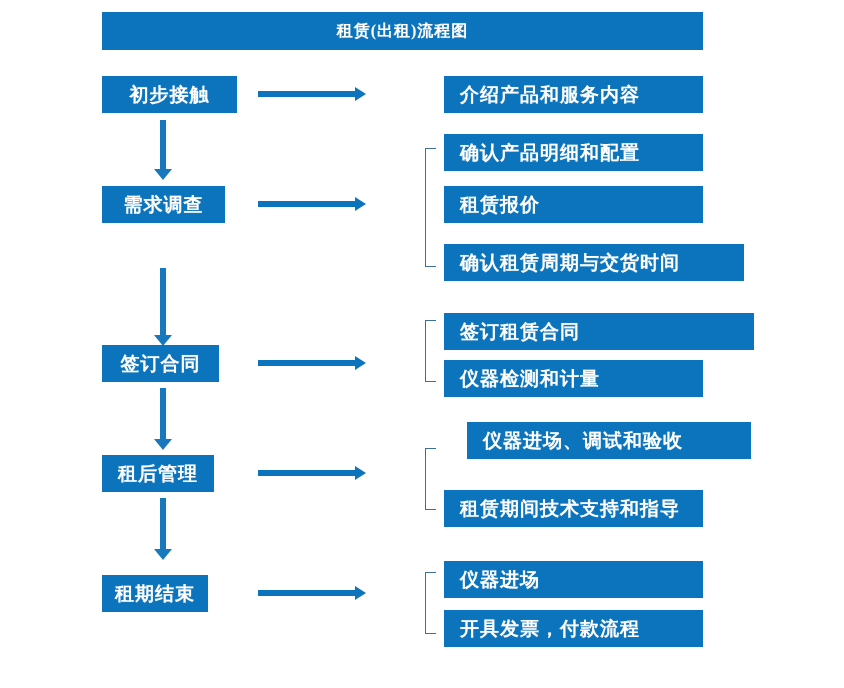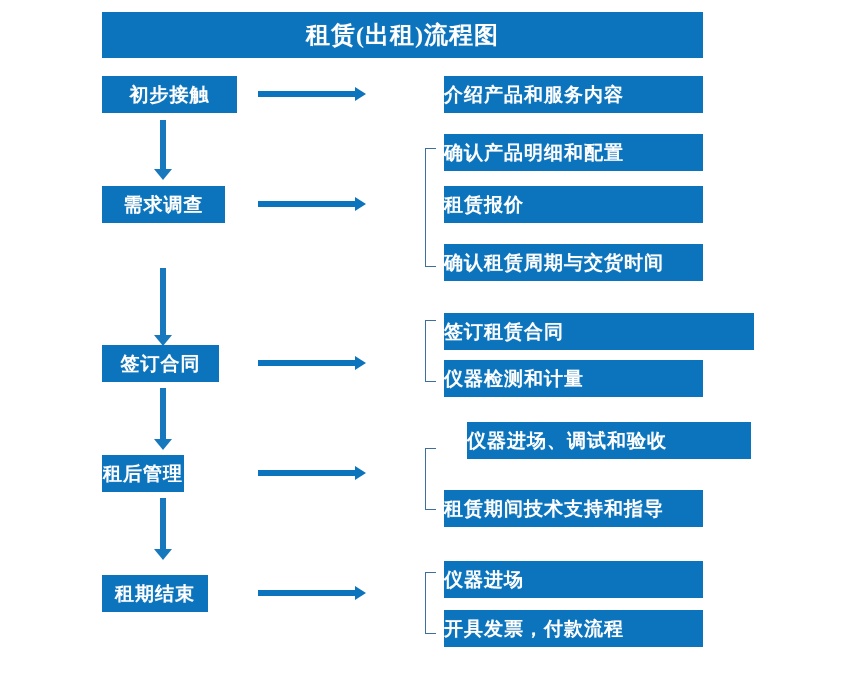--- a/index.html
+++ b/index.html
@@ -18,31 +18,32 @@
     background:var(--accent,#0C74BD);
     color:#ffffff;
     font-weight:bold;
     display:flex;
     align-items:center;
     box-sizing:border-box;
     letter-spacing:1px;
     text-shadow:0 0 1px rgba(255,255,255,.25);
   }
   .title-bar{
-    left:102px;top:12px;width:601px;height:46px;
+    left:102px;top:12px;width:601px;height:38px;
     justify-content:center;
-    font-size:24px;
+    font-size:16px;
   }
   .stage{
     font-size:19px;
     justify-content:center;
   }
   .task{
     font-size:19px;
     justify-content:flex-start;
+    padding-left:16px;
   }
 
   
   .harrow{position:absolute;height:14px;}
   .harrow .shaft{
     position:absolute;left:0;top:4px;height:6px;
     background:#0C74BD;
   }
   .harrow .head{
     position:absolute;top:0;width:0;height:0;
@@ -98,21 +99,21 @@
 
   <div class="harrow" style="left:258px;top:197px;width:108px;">
     <div class="shaft" style="width: 97px; background: rgb(12, 116, 189);"></div>
     <div class="head" style="left: 97px; border-left-color: rgb(12, 116, 189);"></div>
   </div>
 
   <div class="bracket" style="left: 425px; top: 148px; height: 119px; border-color: rgb(62, 110, 158);"></div>
 
   <div class="box task" style="left: 444px; top: 134px; width: 259px; height: 37px; --accent: #0C74BD;">确认产品明细和配置</div>
   <div class="box task" style="left: 444px; top: 186px; width: 259px; height: 37px; --accent: #0C74BD;">租赁报价</div>
-  <div class="box task" style="left: 444px; top: 244px; width: 259px; height: 37px; --accent: #0C74BD;">确认租赁周期与交货时间</div>
+  <div class="box task" style="left: 444px; top: 244px; width: 300px; height: 37px; --accent: #0C74BD;">确认租赁周期与交货时间</div>
 
   <div class="varrow" style="left:154px;top:268px;height:78px;">
     <div class="shaft" style="height: 67px; background: rgb(24, 120, 190);"></div>
     <div class="head" style="top: 67px; border-top-color: rgb(24, 120, 190);"></div>
   </div>
 
   <div class="box stage" style="left: 102px; top: 345px; width: 117px; height: 37px; --accent: #0C74BD;">签订合同</div>
 
   <div class="harrow" style="left:258px;top:356px;width:108px;">
     <div class="shaft" style="width: 97px; background: rgb(12, 116, 189);"></div>
@@ -122,21 +123,21 @@
   <div class="bracket" style="left: 425px; top: 320px; height: 62px; border-color: rgb(62, 110, 158);"></div>
 
   <div class="box task" style="left: 444px; top: 313px; width: 310px; height: 37px; --accent: #0C74BD;">签订租赁合同</div>
   <div class="box task" style="left: 444px; top: 360px; width: 259px; height: 37px; --accent: #0C74BD;">仪器检测和计量</div>
 
   <div class="varrow" style="left:154px;top:388px;height:62px;">
     <div class="shaft" style="height: 51px; background: rgb(24, 120, 190);"></div>
     <div class="head" style="top: 51px; border-top-color: rgb(24, 120, 190);"></div>
   </div>
 
-  <div class="box stage" style="left: 102px; top: 455px; width: 82px; height: 37px; --accent: #0C74BD;">租后管理</div>
+  <div class="box stage" style="left: 102px; top: 455px; width: 112px; height: 37px; --accent: #0C74BD;">租后管理</div>
 
   <div class="harrow" style="left:258px;top:466px;width:108px;">
     <div class="shaft" style="width: 97px; background: rgb(12, 116, 189);"></div>
     <div class="head" style="left: 97px; border-left-color: rgb(12, 116, 189);"></div>
   </div>
 
   <div class="bracket" style="left: 425px; top: 448px; height: 62px; border-color: rgb(62, 110, 158);"></div>
 
   <div class="box task" style="left: 444px; top: 422px; width: 284px; height: 37px; margin-left: 23px; --accent: #0C74BD;">仪器进场、调试和验收</div>
   <div class="box task" style="left: 444px; top: 490px; width: 259px; height: 37px; --accent: #0C74BD;">租赁期间技术支持和指导</div>

